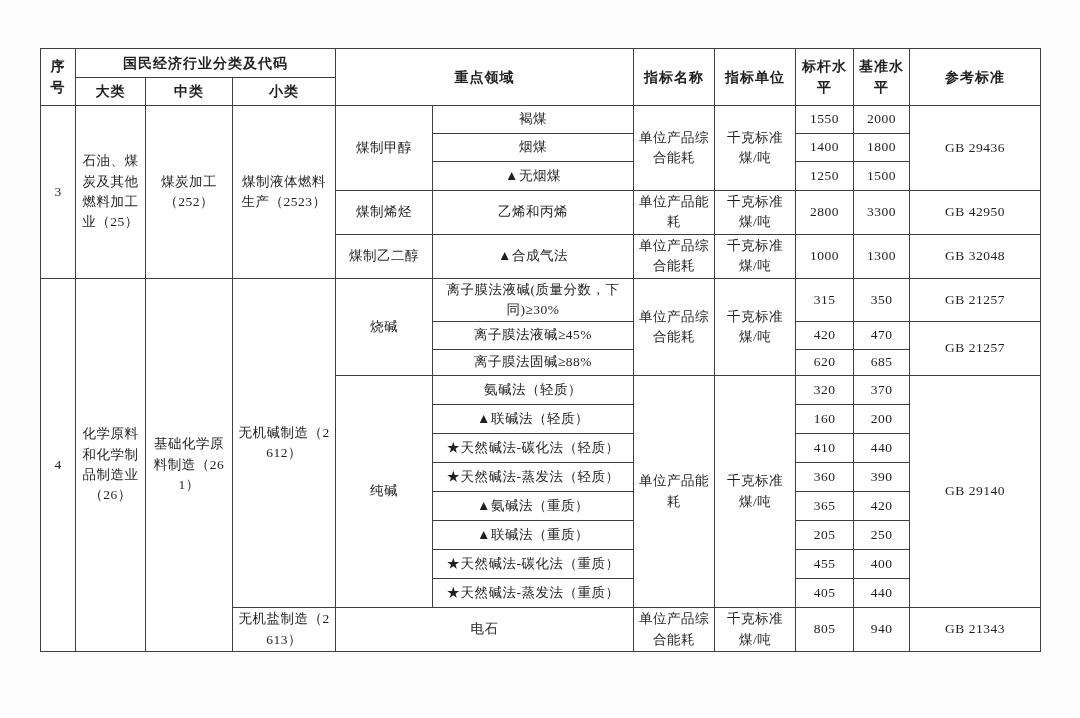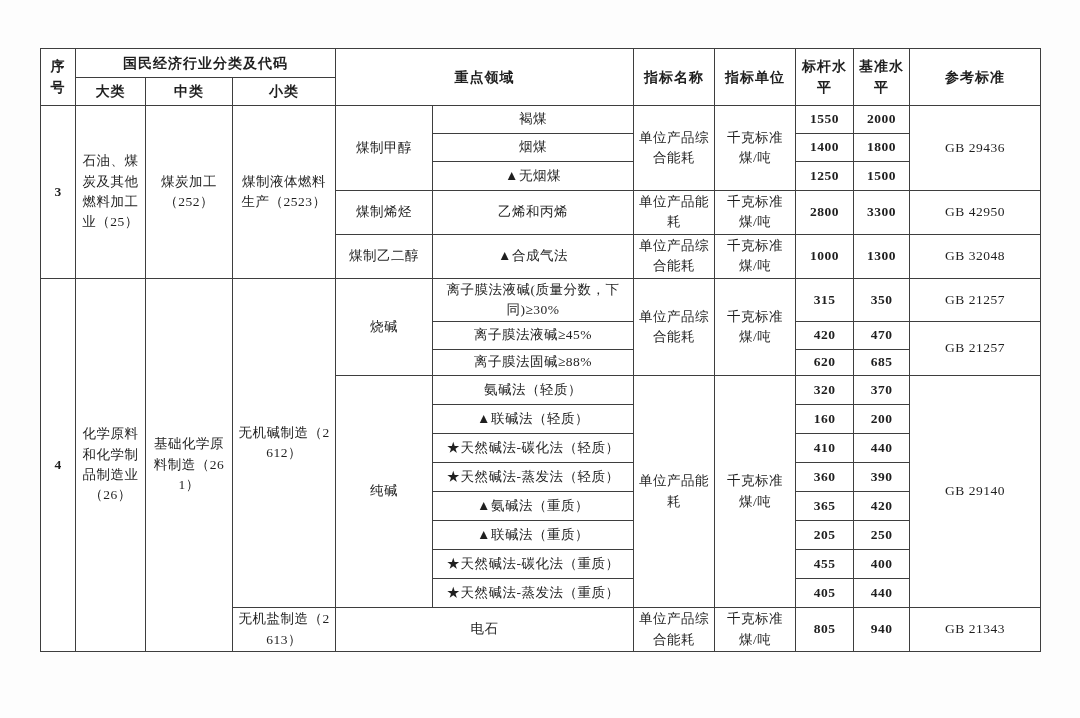--- a/index.html
+++ b/index.html
@@ -39,21 +39,20 @@
     font-weight: bold;
     font-size: 14px;
     letter-spacing: 1px;
     padding: 1px 3px;
   }
   th.narrow { padding: 1px 13px; margin-top: 20px; }
   td.num {
     font-size: 14.5px;
     letter-spacing: 0;
     font-family: "Liberation Serif", "DejaVu Serif", serif;
-    font-weight: bold;
   }
   td.ref {
     font-size: 14px;
     letter-spacing: 0;
   }
   td.indicator, td.unit { padding: 1px 8px; }
   td.industry { padding: 1px 6px; }
   td.areaB { padding: 1px 3px; }
   
   tr.h1 { height: 29px; }

